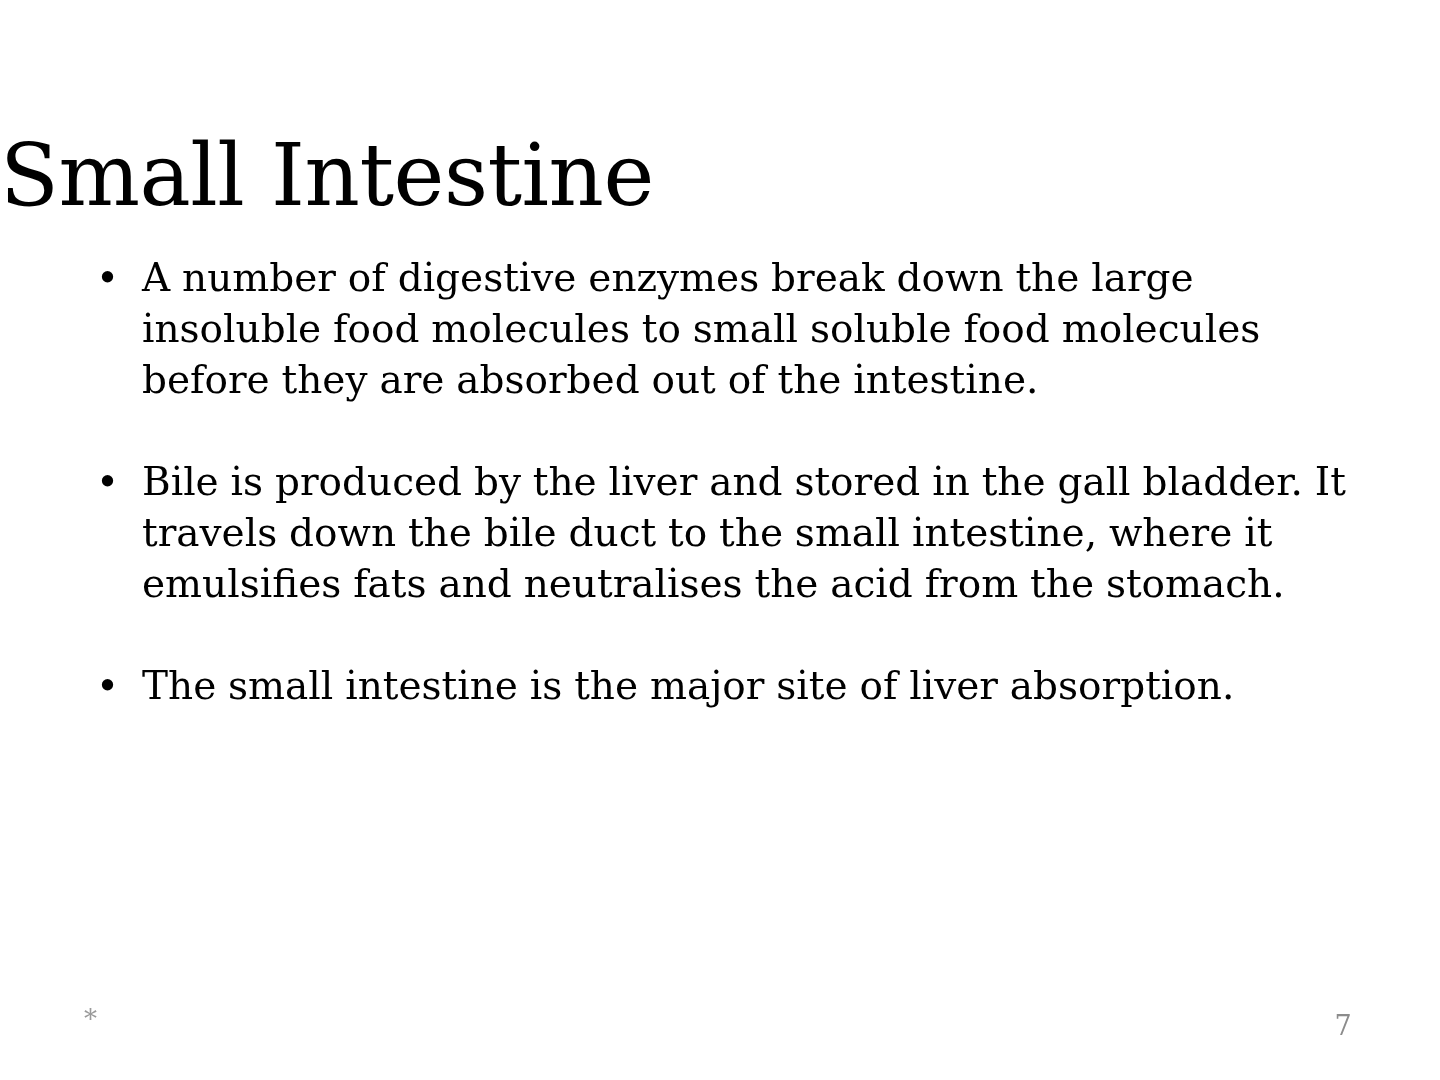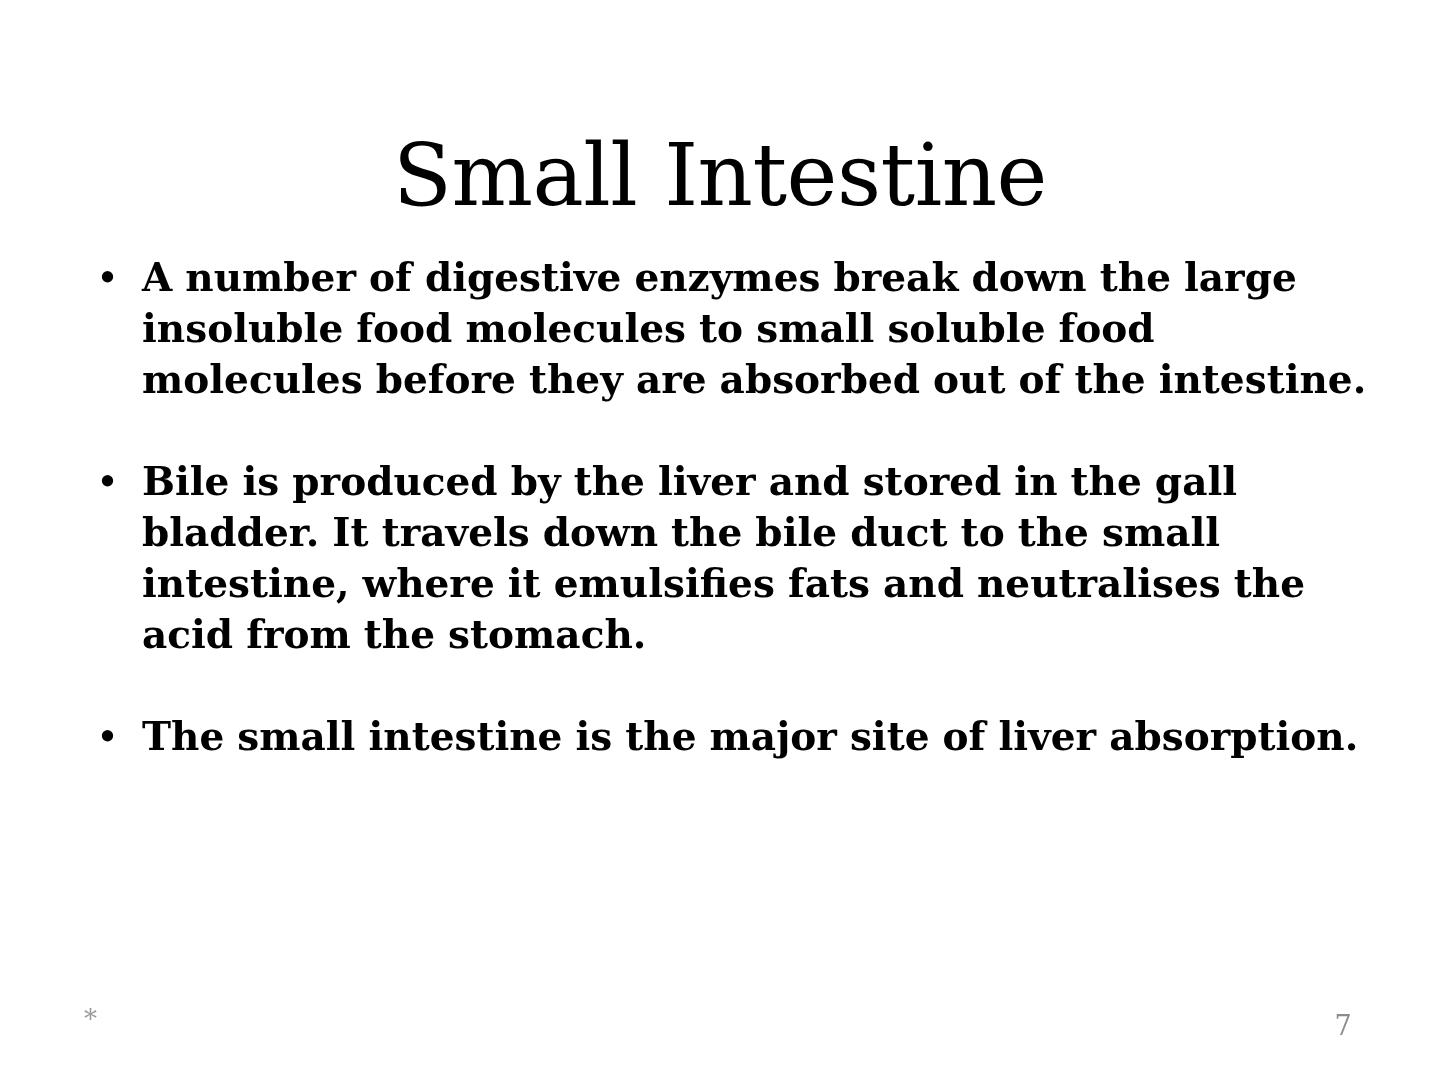--- a/index.html
+++ b/index.html
@@ -21,21 +21,21 @@
     background: #ffffff;
     box-sizing: border-box;
   }
 
   
   .slide-title {
     position: absolute;
     left: 0;
     top: 72px;
     width: 1440px;
-    text-align: center;
+    text-align: left;
     font-family: "DejaVu Serif", "Liberation Serif", serif;
     font-size: 86px;
     line-height: 1.06;
     font-weight: 400;
     color: #000000;
     letter-spacing: -0.5px;
     white-space: nowrap;
   }
 
   
@@ -70,21 +70,20 @@
     top: 0;
     width: 30px;
     font-size: 39px;
     line-height: 51px;
     color: #000000;
     text-align: left;
   }
 
   .bullet-text {
     display: block;
-    font-weight: bold;
   }
 
   
   .footer-mark {
     position: absolute;
     left: 84px;
     top: 1006px;
     font-family: "DejaVu Serif", "Liberation Serif", serif;
     font-size: 26px;
     line-height: 26px;

